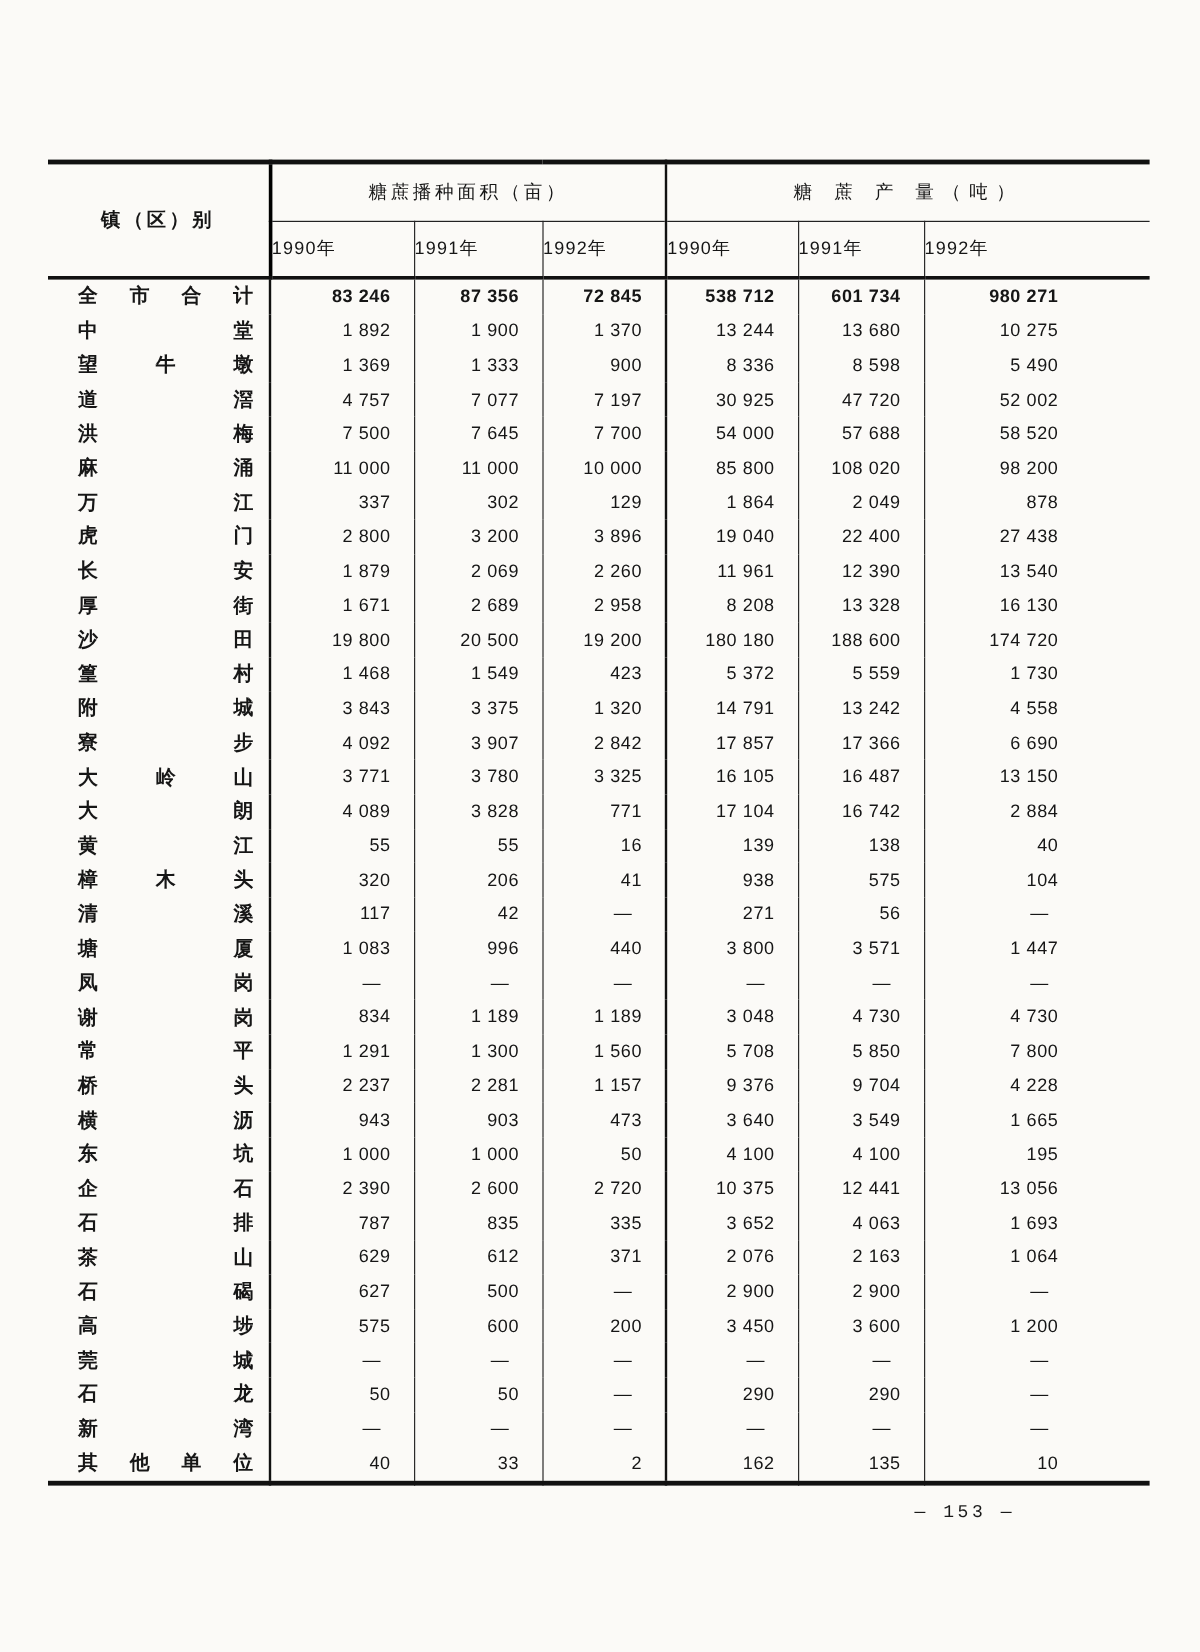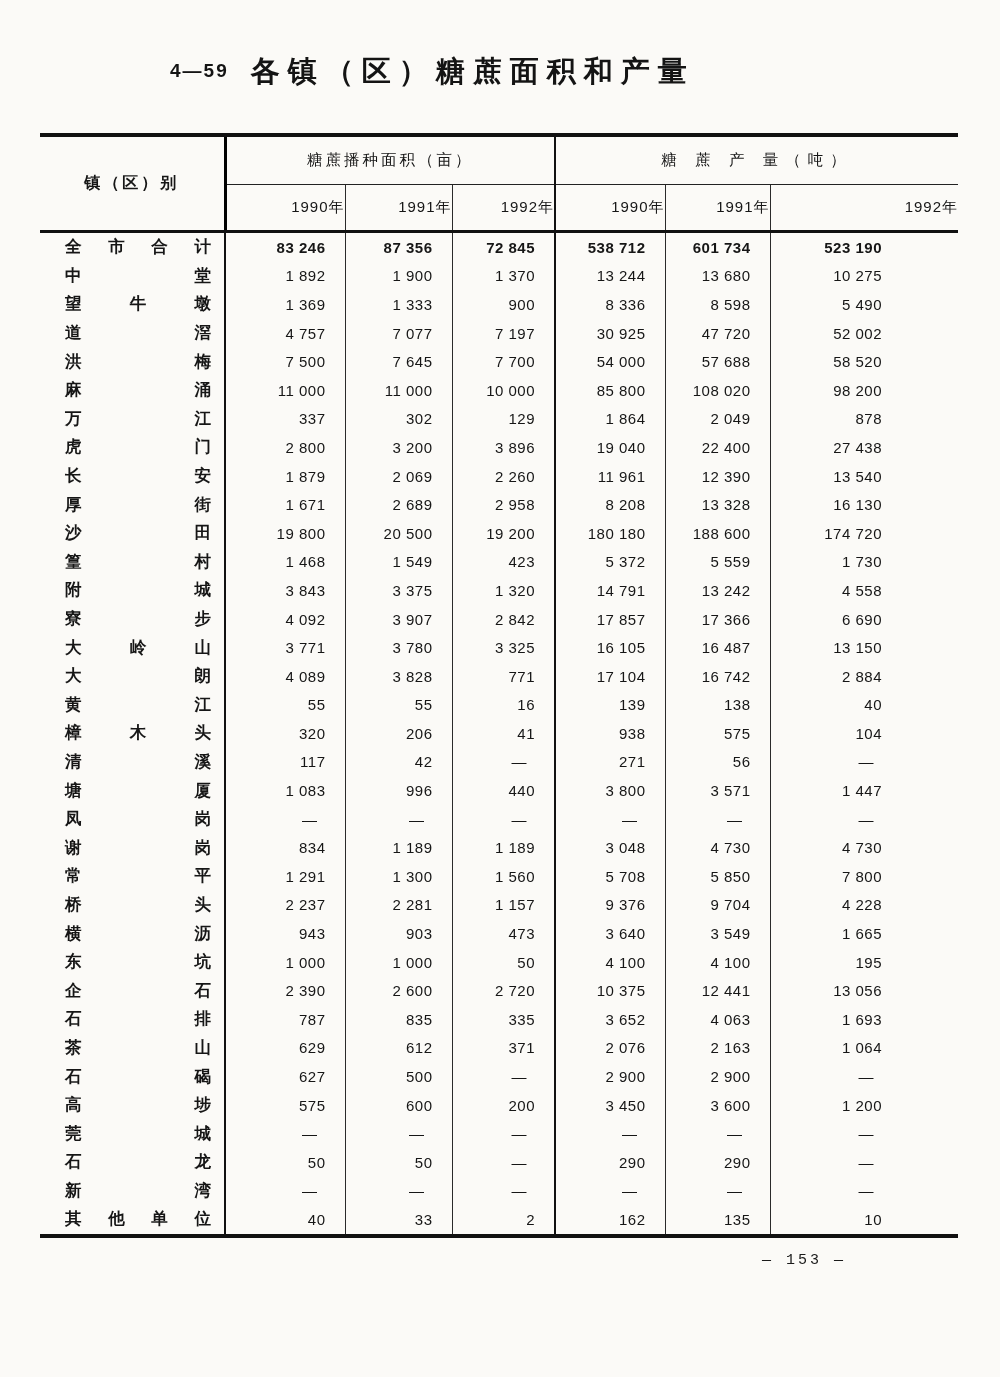--- a/index.html
+++ b/index.html
@@ -55,21 +55,21 @@
     height:47px;
     font-size:15.5px;font-weight:400;
     text-align:center;vertical-align:middle;
     border-bottom:1.5px solid #222;
   }
   th.group-h.g1{letter-spacing:3px;}
   th.group-h.g2{letter-spacing:7px;}
   th.year-h{
     height:45px;
     font-size:15px;font-weight:400;letter-spacing:1px;
-    text-align:right;vertical-align:middle;
+    text-align:left;vertical-align:middle;
     border-bottom:3px solid #111;
   }
   
   .stat-table td{
     height:28.6px;
     vertical-align:middle;
     font-size:15px;
     letter-spacing:0.5px;
   }
   td.name-cell{padding-left:25px;}
@@ -89,23 +89,20 @@
   .page-number{
     position:absolute;top:1252px;left:762px;
     font-size:15px;letter-spacing:3px;color:#1a1a1a;font-family:Liberation Mono, monospace;
   }
 </style>
 </head>
 <body>
 
 <div class="page">
 
-  <div class="title-row">
-    <span class="table-no">4—59</span><span class="title-text">各镇（区）糖蔗面积和产量</span>
-  </div>
 
   <table class="stat-table">
     <colgroup>
       <col style="width:185px">
         <col style="width:120px">
         <col style="width:107px">
       <col style="width:103px">
         <col style="width:110px">
         <col style="width:105px">
       <col style="width:188px">
@@ -133,21 +130,21 @@
               <span>市</span>
               <span>合</span>
               <span>计</span>
             </div>
           </td>
           <td class="val v1">83 246</td>
           <td class="val v1">87 356</td>
           <td class="val v2">72 845</td>
           <td class="val v1">538 712</td>
           <td class="val v1">601 734</td>
-          <td class="val  last">523 190</td>
+          <td class="val  last">980 271</td>
         </tr>
         <tr>
           <td class="name-cell v2">
             <div class="name-spread">
               <span>中</span>
               <span>堂</span>
             </div>
           </td>
           <td class="val v1">1 892</td>
           <td class="val v1">1 900</td>

